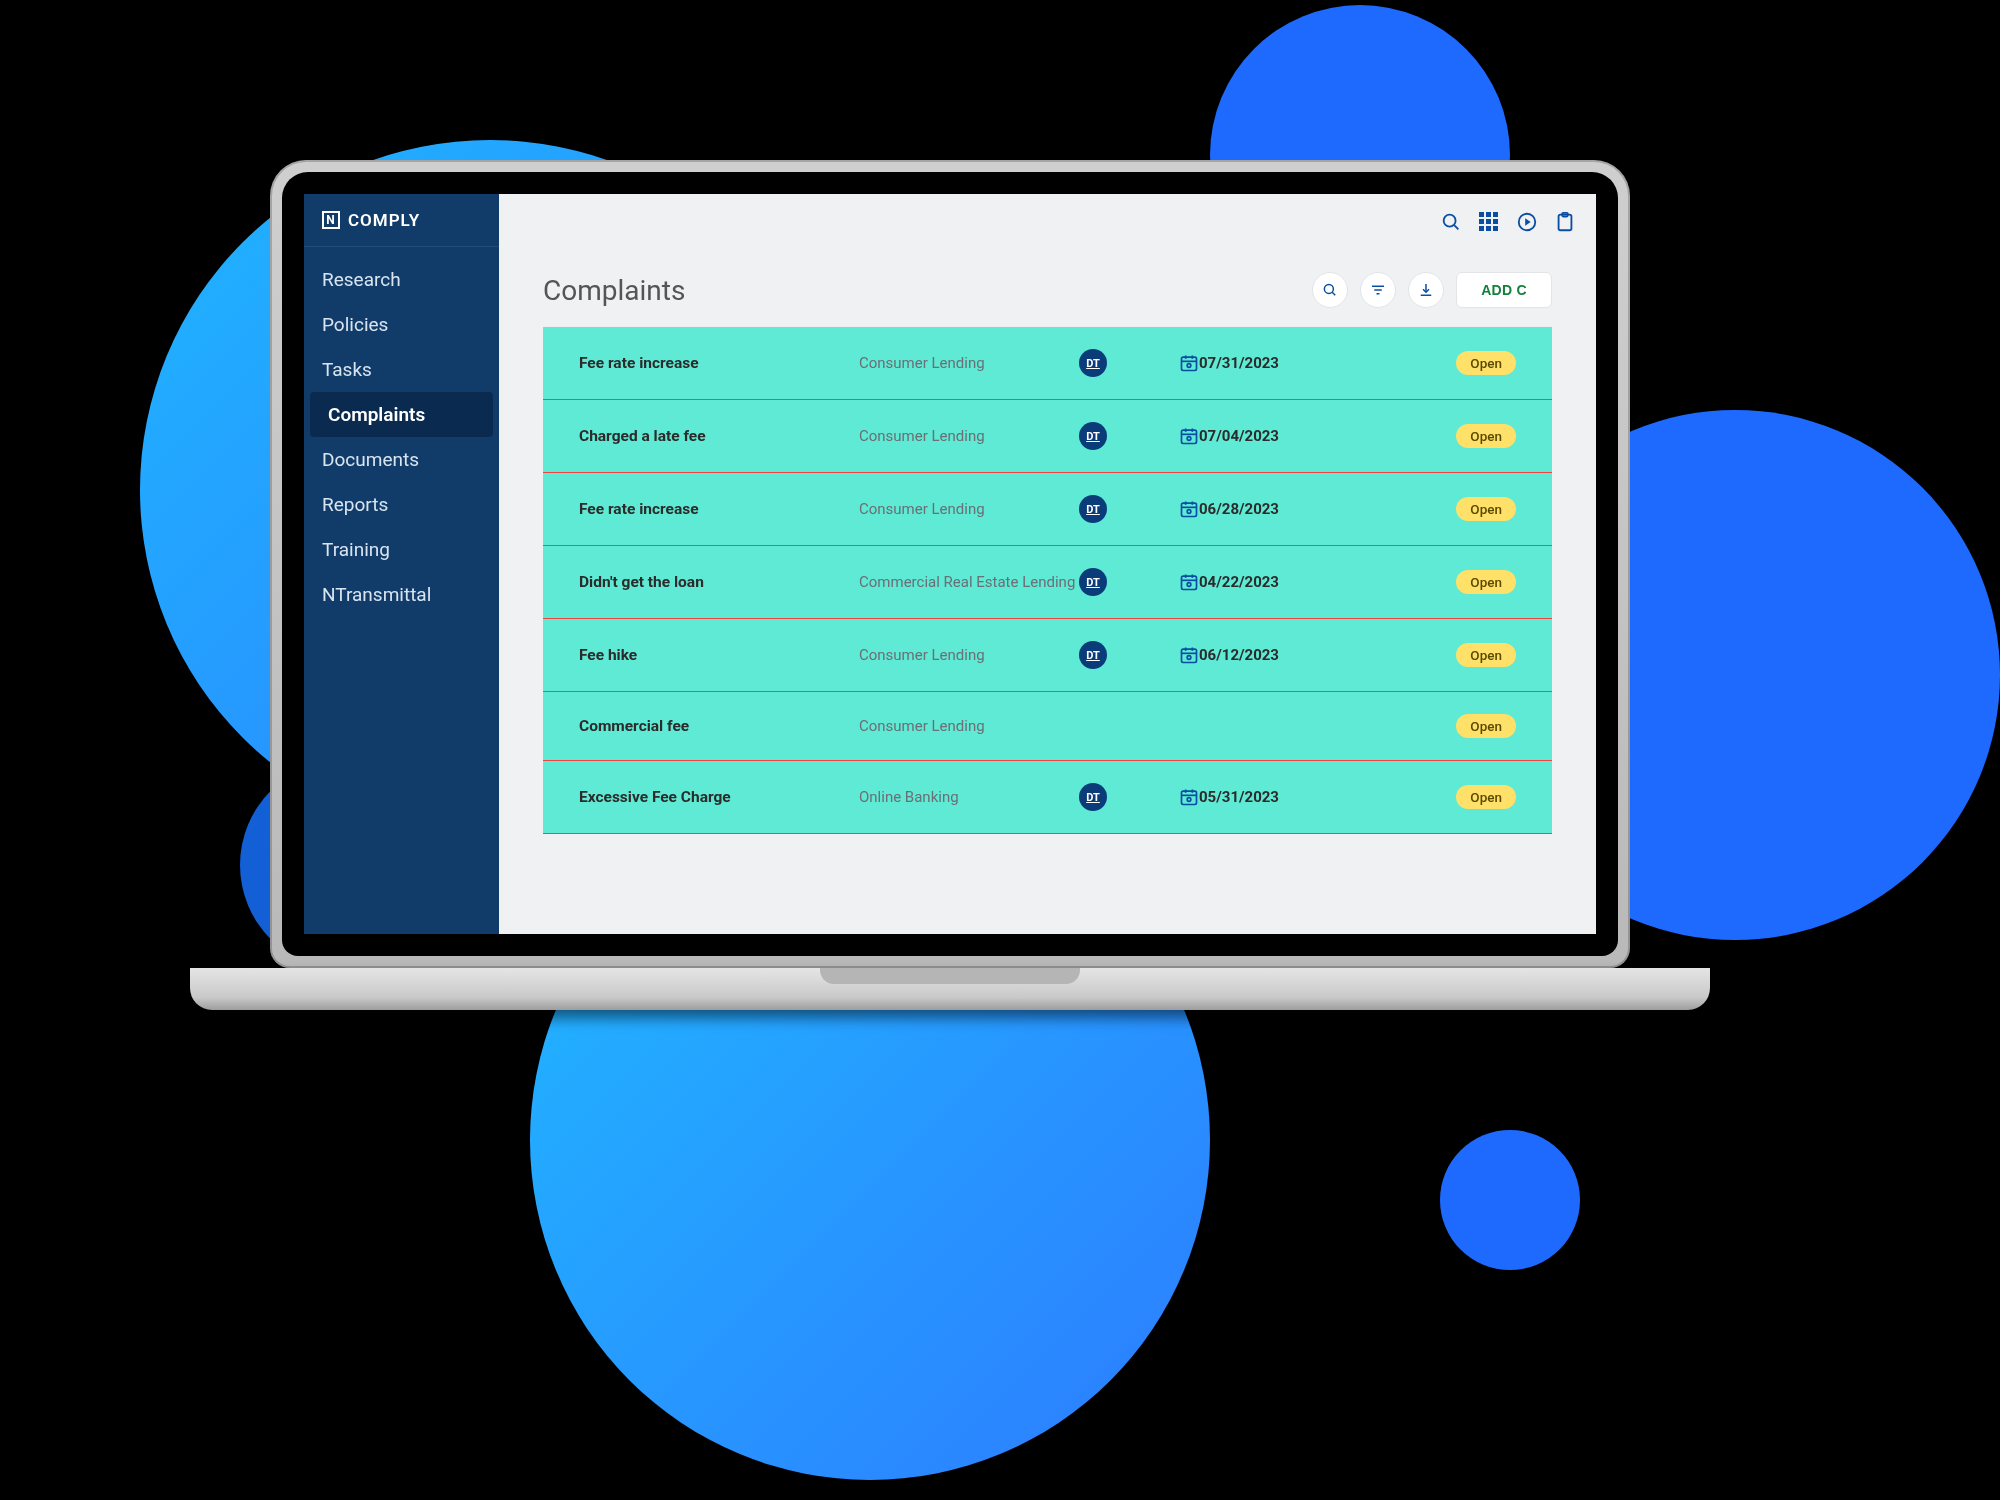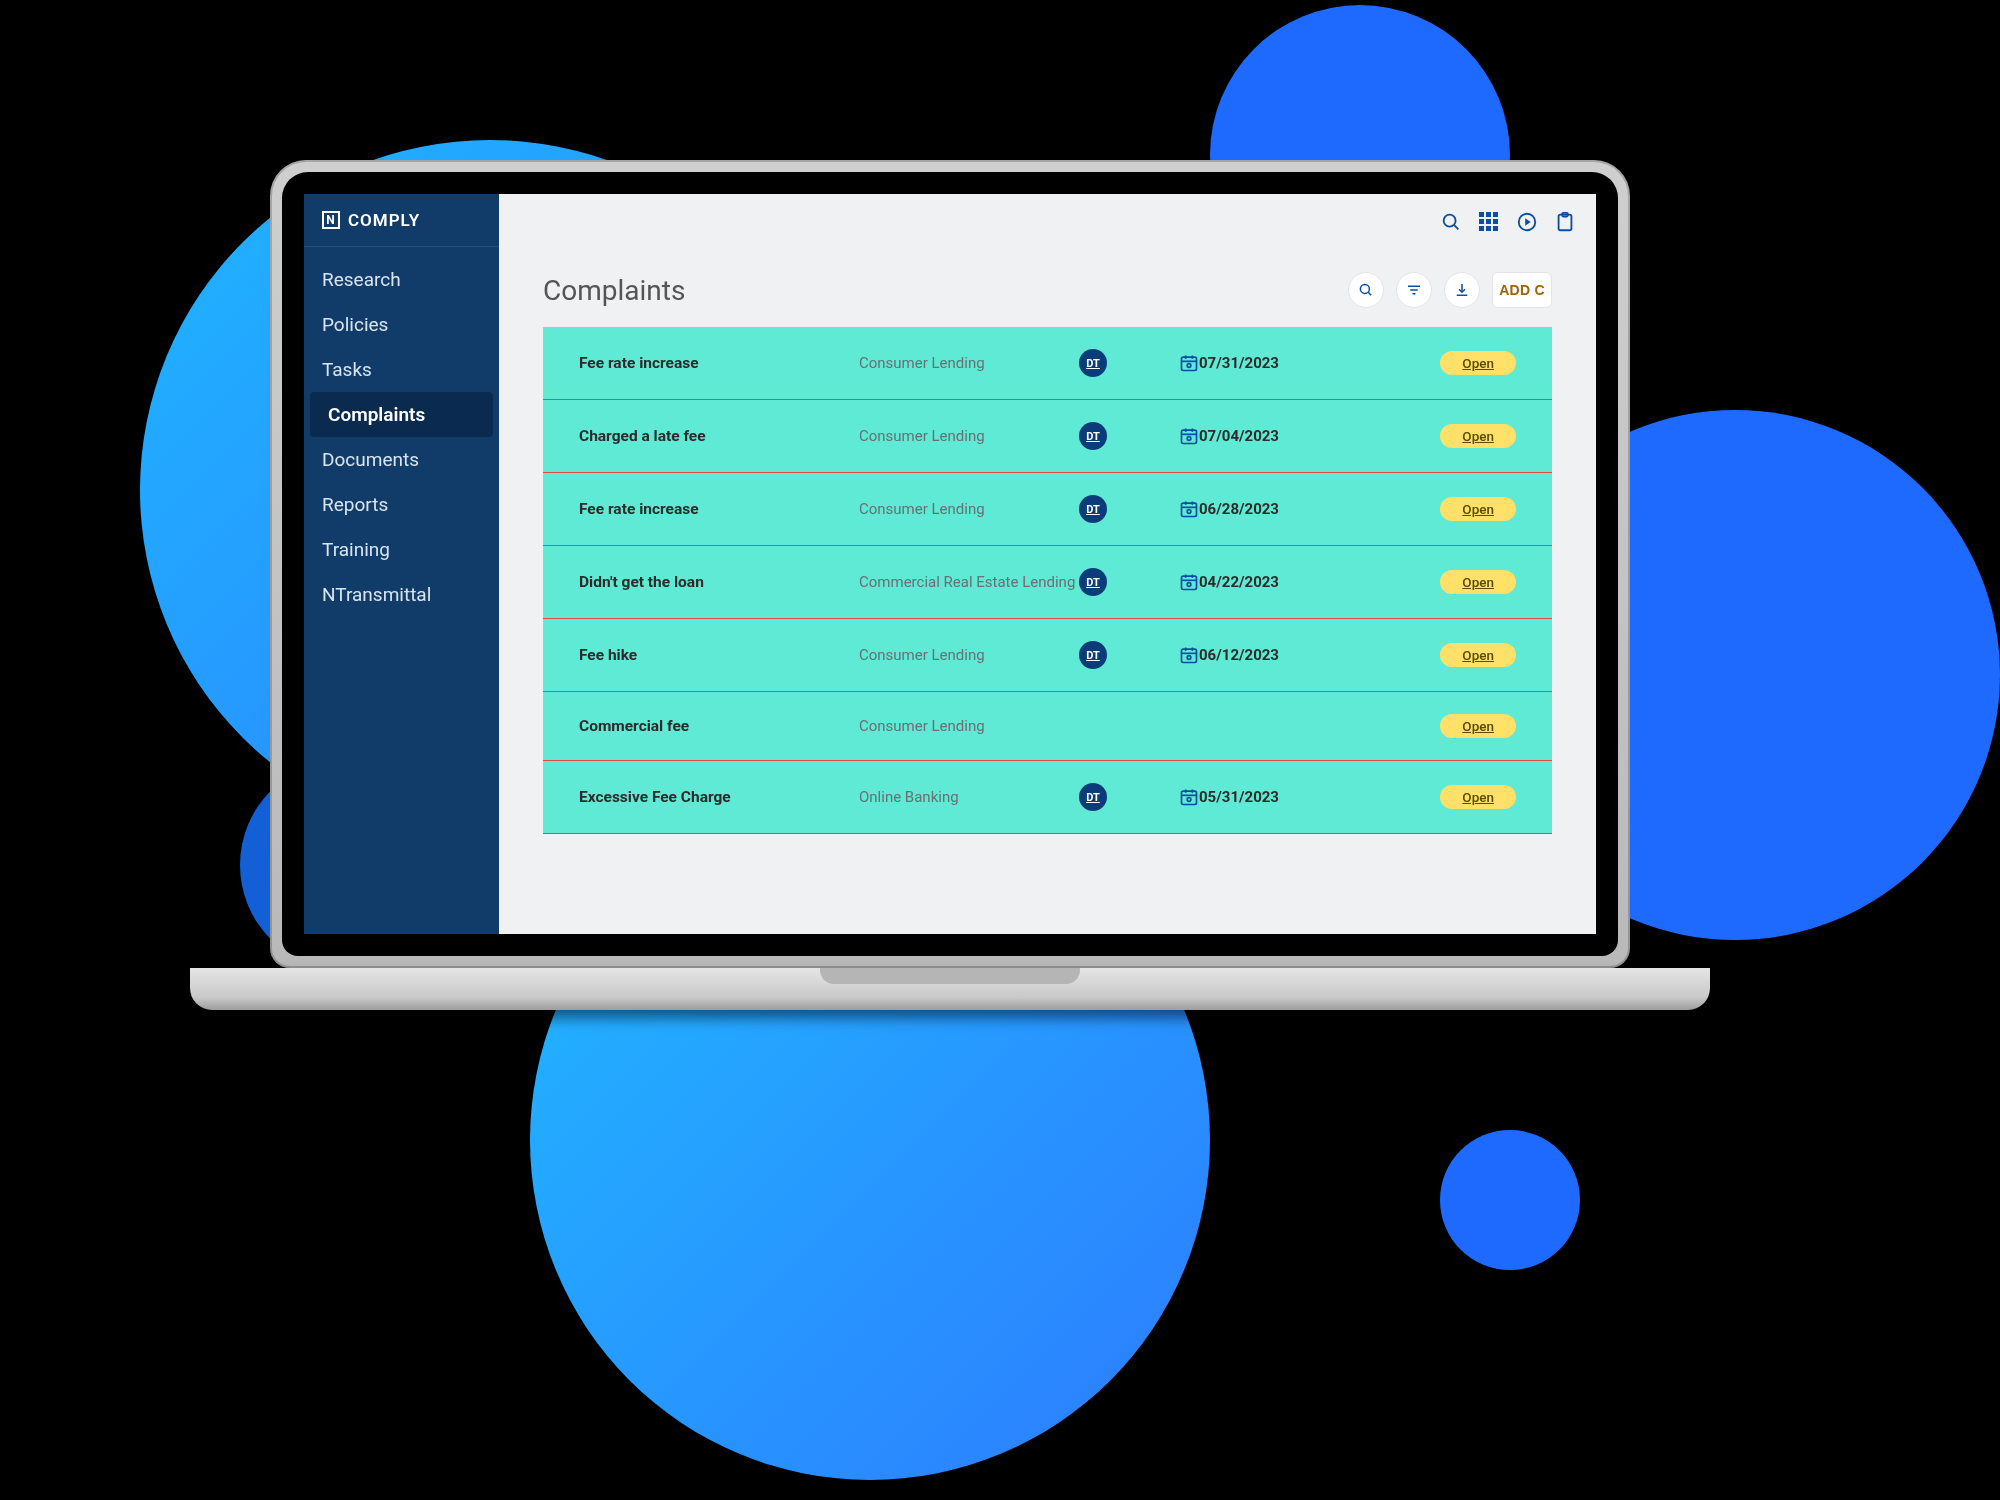--- a/index.html
+++ b/index.html
@@ -150,22 +150,22 @@
   .round-btn {
     width:36px; height:36px; border-radius:50%;
     background:#fff; border:1px solid #e2e4e8;
     display:flex; align-items:center; justify-content:center;
     cursor:pointer;
   }
   .round-btn svg { width:18px; height:18px; stroke:#0a4ea3; fill:none; }
   .add-btn {
     background:#fff; border:1px solid #e2e4e8;
     border-radius:6px;
-    padding: 9px 6px;
-    color:#a16207; font-weight:700;
+    padding: 9px 24px;
+    color:#15803d; font-weight:700;
     font-size:14px; letter-spacing:.3px;
     cursor:pointer; white-space:nowrap;
   }
 
   .table {
     margin: 0 44px;
   }
   .row {
     background:#5eead4;
     border-bottom:1px solid #ef4444;
@@ -183,25 +183,24 @@
     display:flex; align-items:center; justify-content:center;
     font-size:11px; font-weight:700;text-decoration:underline;
   }
   .cell-date { display:flex; align-items:center; color:#2b2b2b; font-weight:700; font-size:15px; }
   .cal-icon { width:20px; height:20px; }
   .cal-icon svg { width:20px; height:20px; stroke:#0a4ea3; fill:none; stroke-width:2; }
   .cell-status { display:flex; justify-content:flex-end; }
   .badge {
     background:#ffe169;
     color:#5a4a00;
-    padding:4px 22px;
+    padding:4px 14px;
     border-radius:14px;
     font-size:13.5px;
     font-weight:500;
-    text-decoration:underline;
   }
 </style>
 </head>
 <body>
 
 <div class="bg-circle c6"></div>
 <div class="bg-circle c5"></div>
 <div class="bg-circle c1"></div>
 <div class="bg-circle c2"></div>
 <div class="bg-circle c3"></div>

